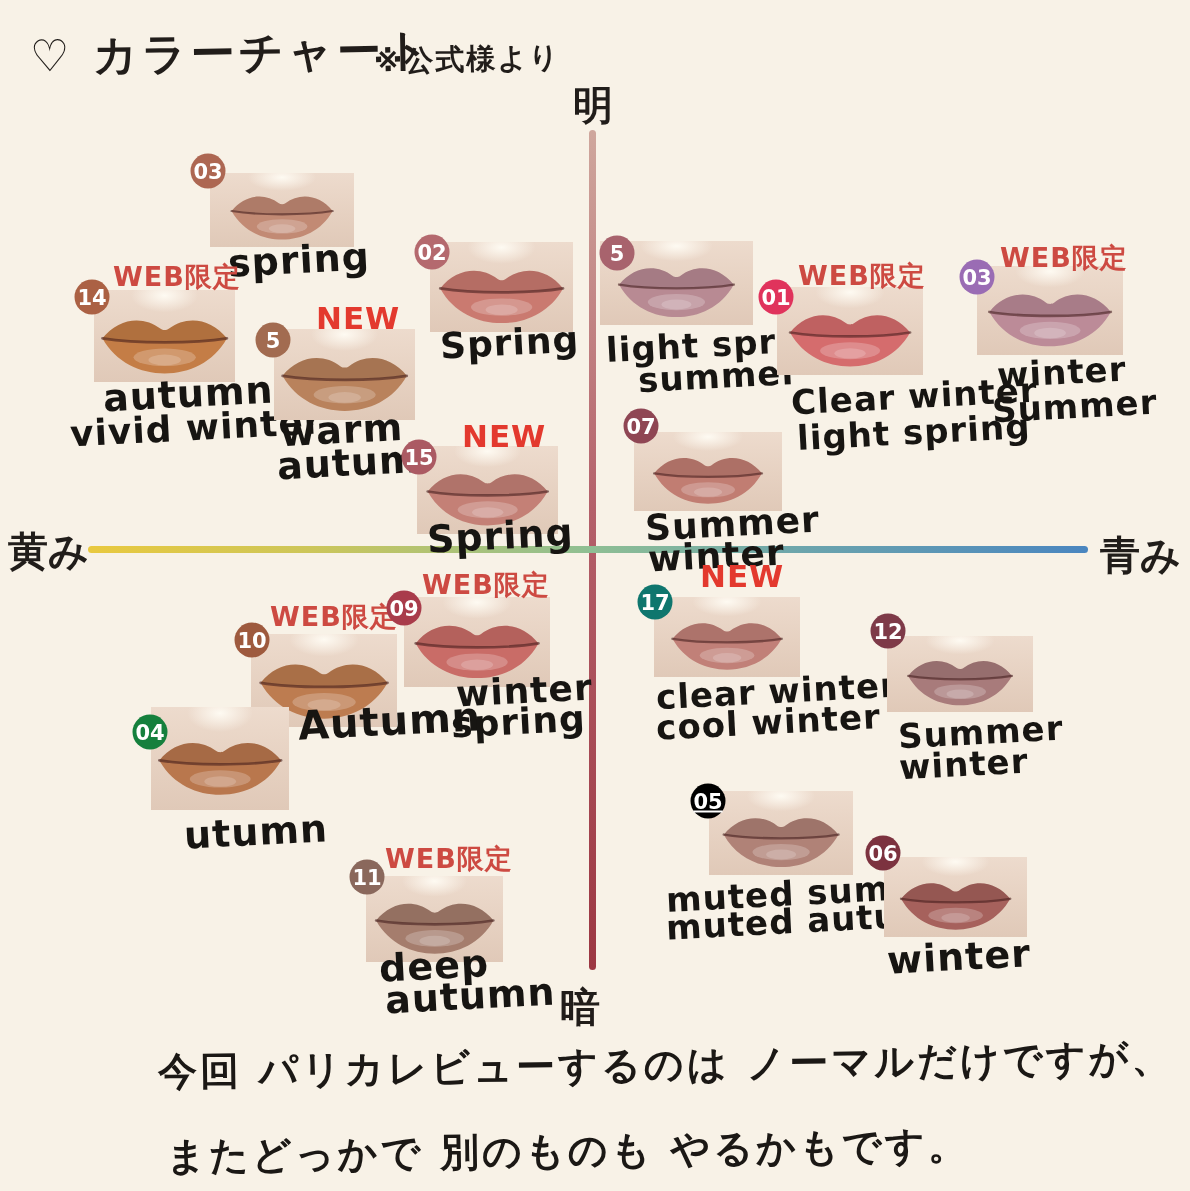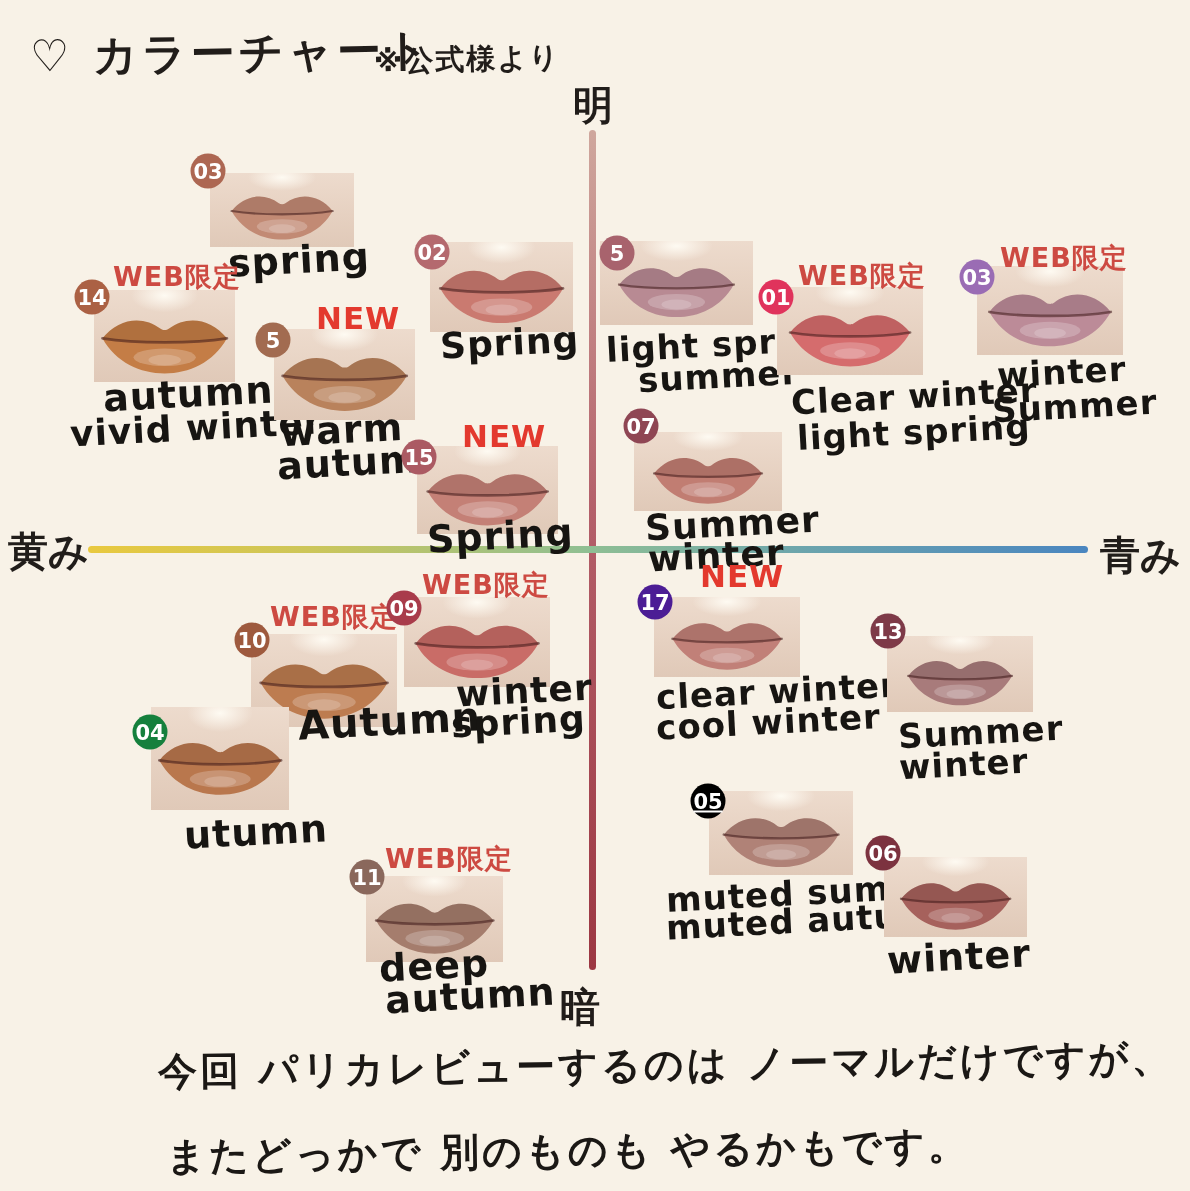--- a/index.html
+++ b/index.html
@@ -191,34 +191,34 @@
       <div class="lab" style="left: 184px; top: 810px; font-size: 38px;">utumn</div>
       <div class="photo" style="left: 654px; top: 597px; width: 146px; height: 80px;">
         <svg viewBox="0 0 100 62">
  <path d="M4,31 C16,16 34,14 47,24 C48.5,25.2 51.5,25.2 53,24 C66,14 84,16 96,31 C86,49 68,57 50,57 C32,57 14,49 4,31 Z" fill="#c18078"></path>
  <path d="M4,31 C16,16 34,14 47,24 C48.5,25.2 51.5,25.2 53,24 C66,14 84,16 96,31 C72,34.8 28,34.8 4,31 Z" fill="rgba(0,0,0,0.10)"></path>
  <path d="M4,31 C28,35 72,35 96,31" fill="none" stroke="rgba(62,24,24,0.55)" stroke-width="2" stroke-linecap="round"></path>
  <ellipse cx="50" cy="45" rx="23" ry="6.5" fill="rgba(255,255,255,0.22)"></ellipse>
  <ellipse cx="50" cy="47" rx="12" ry="4" fill="rgba(255,255,255,0.18)"></ellipse>
 </svg>
       </div>
-      <div class="num" style="left: 655px; top: 602px; background: #4c1d95;">17</div>
+      <div class="num" style="left: 655px; top: 602px; background: #0f766e;">17</div>
       <div class="tag" style="left: 700px; top: 558px; font-size: 31px; color: rgb(227, 57, 46);">NEW</div>
       <div class="lab" style="left: 656px; top: 671px; font-size: 34px;">clear winter</div>
       <div class="lab" style="left: 656px; top: 702px; font-size: 34px;">cool winter</div>
       <div class="photo" style="left: 887px; top: 636px; width: 146px; height: 76px;">
         <svg viewBox="0 0 100 62">
  <path d="M4,31 C16,16 34,14 47,24 C48.5,25.2 51.5,25.2 53,24 C66,14 84,16 96,31 C86,49 68,57 50,57 C32,57 14,49 4,31 Z" fill="#a87b7b"></path>
  <path d="M4,31 C16,16 34,14 47,24 C48.5,25.2 51.5,25.2 53,24 C66,14 84,16 96,31 C72,34.8 28,34.8 4,31 Z" fill="rgba(0,0,0,0.10)"></path>
  <path d="M4,31 C28,35 72,35 96,31" fill="none" stroke="rgba(62,24,24,0.55)" stroke-width="2" stroke-linecap="round"></path>
  <ellipse cx="50" cy="45" rx="23" ry="6.5" fill="rgba(255,255,255,0.22)"></ellipse>
  <ellipse cx="50" cy="47" rx="12" ry="4" fill="rgba(255,255,255,0.18)"></ellipse>
 </svg>
       </div>
-      <div class="num" style="left: 888px; top: 631px; background: rgb(126, 58, 72);">13</div>
+      <div class="num" style="left: 888px; top: 631px; background: rgb(126, 58, 72);">12</div>
       <div class="lab" style="left: 898px; top: 712px; font-size: 34px;">Summer</div>
       <div class="lab" style="left: 899px; top: 744px; font-size: 34px;">winter</div>
       <div class="photo" style="left: 709px; top: 791px; width: 144px; height: 84px;">
         <svg viewBox="0 0 100 62">
  <path d="M4,31 C16,16 34,14 47,24 C48.5,25.2 51.5,25.2 53,24 C66,14 84,16 96,31 C86,49 68,57 50,57 C32,57 14,49 4,31 Z" fill="#b08277"></path>
  <path d="M4,31 C16,16 34,14 47,24 C48.5,25.2 51.5,25.2 53,24 C66,14 84,16 96,31 C72,34.8 28,34.8 4,31 Z" fill="rgba(0,0,0,0.10)"></path>
  <path d="M4,31 C28,35 72,35 96,31" fill="none" stroke="rgba(62,24,24,0.55)" stroke-width="2" stroke-linecap="round"></path>
  <ellipse cx="50" cy="45" rx="23" ry="6.5" fill="rgba(255,255,255,0.22)"></ellipse>
  <ellipse cx="50" cy="47" rx="12" ry="4" fill="rgba(255,255,255,0.18)"></ellipse>
 </svg>

